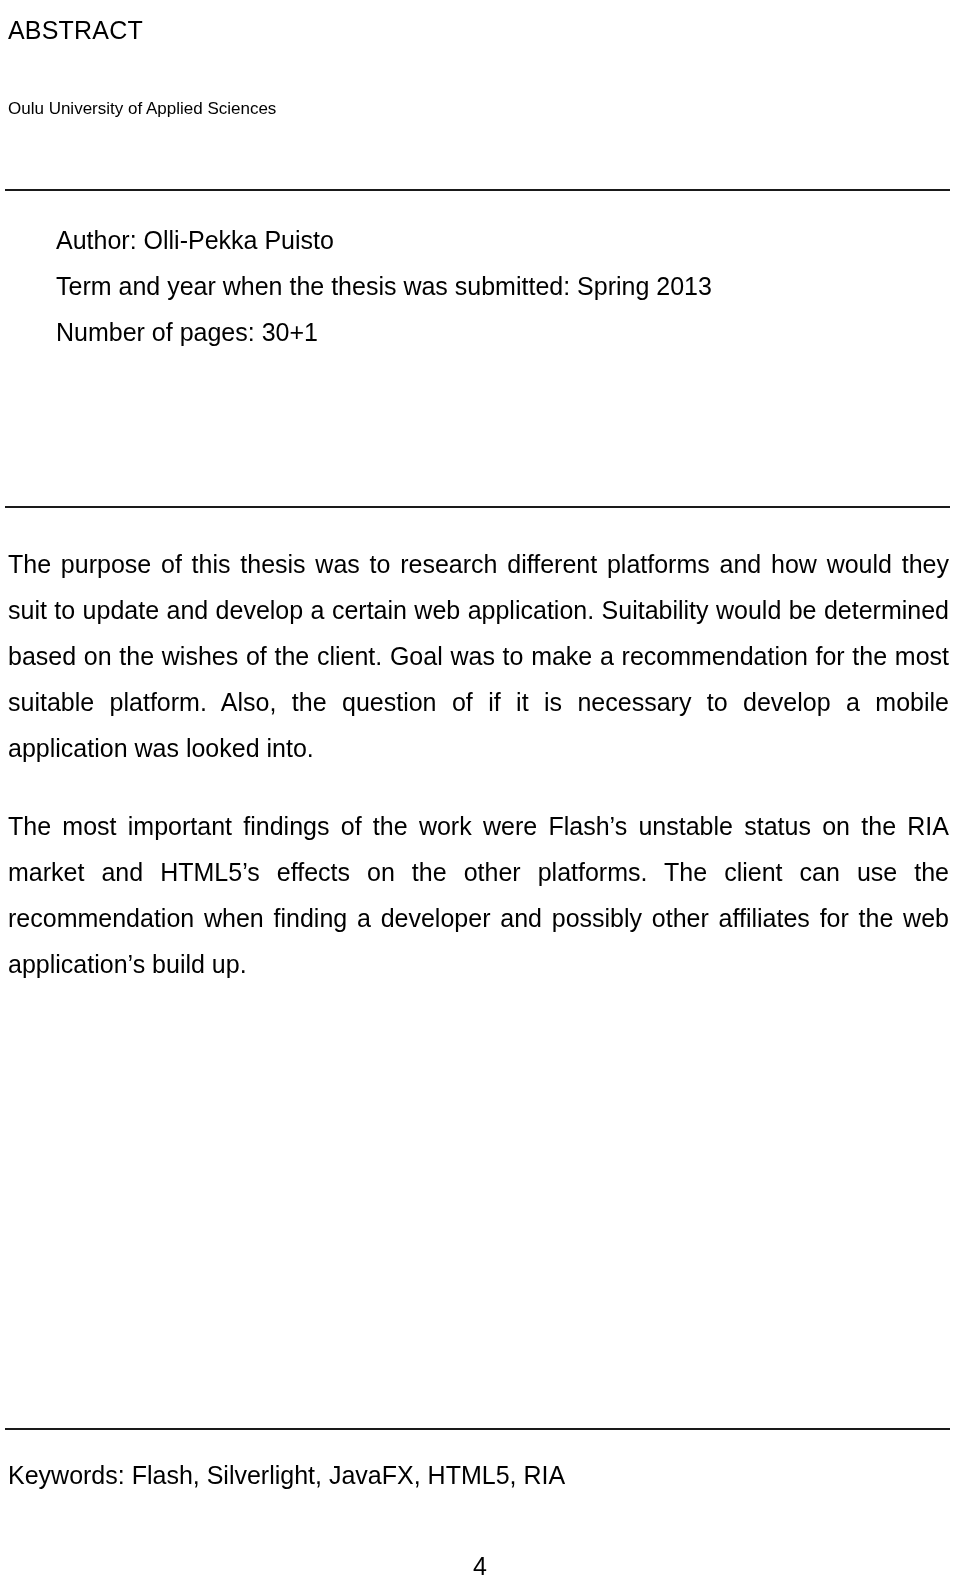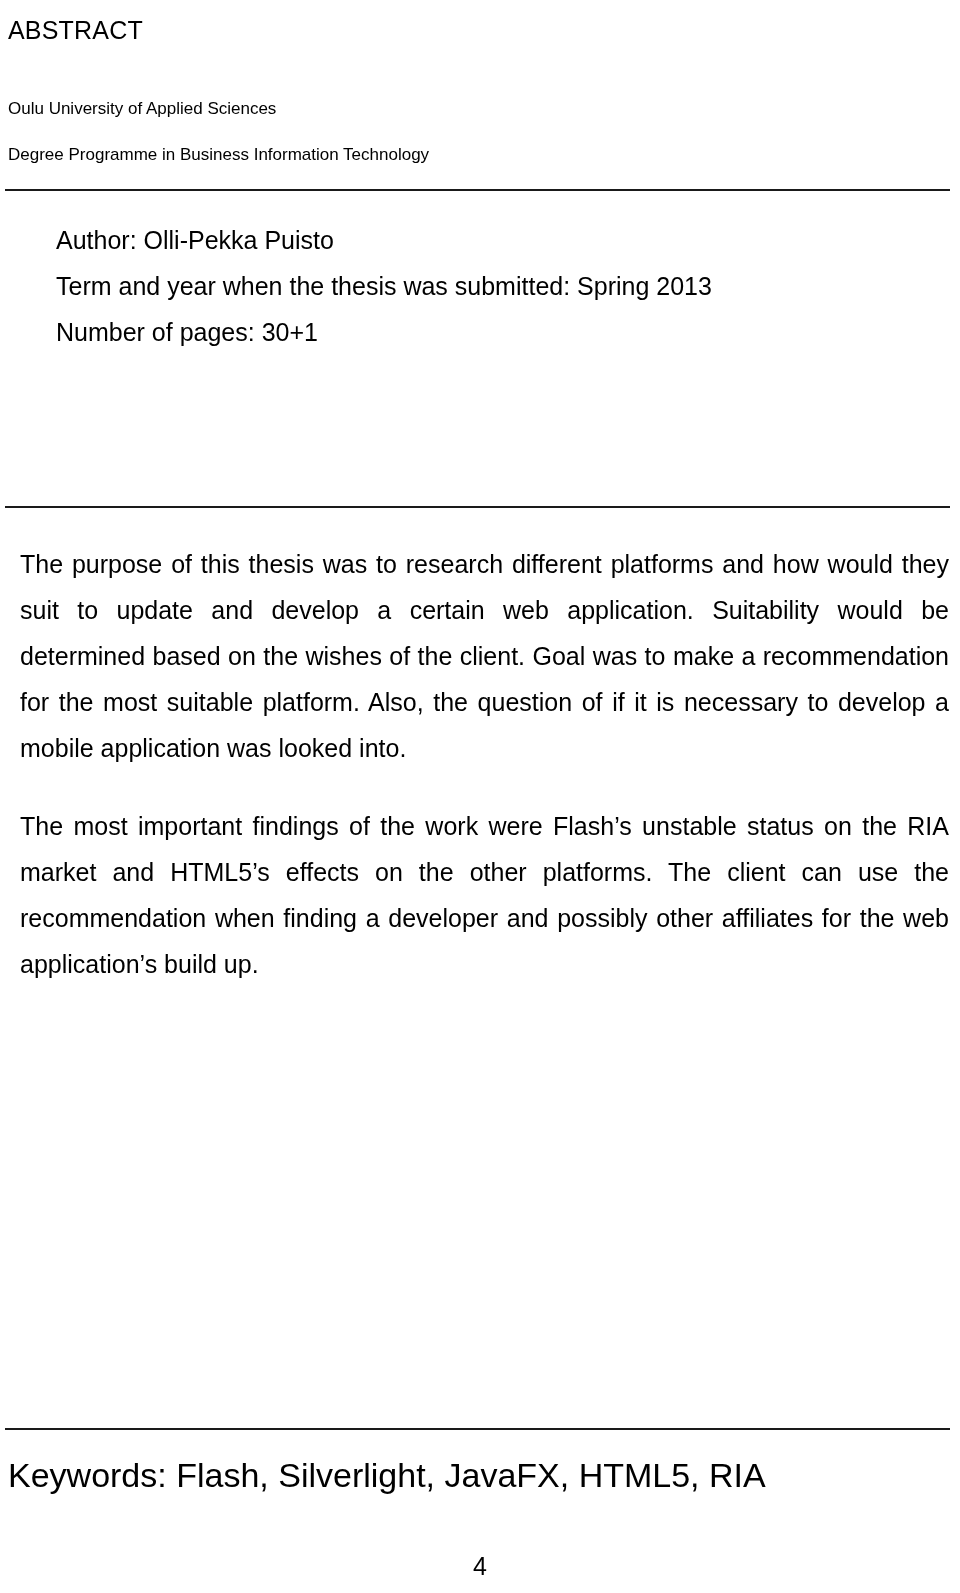--- a/index.html
+++ b/index.html
@@ -75,30 +75,30 @@
     position: absolute;
     left: 8px;
     top: 541px;
     width: 941px;
   }
   .body-para {
     font-size: 25px;
     line-height: 46px;
     text-align: justify;
     text-justify: inter-word;
-    margin: 0 0 32px 12px;
+    margin: 0 0 32px 0;
   }
   .body-para:last-child { margin-bottom: 0; }
 
   
   .keywords-line {
     position: absolute;
     left: 8px;
     top: 1458px;
-    font-size: 34px;
+    font-size: 25px;
     line-height: 34px;
     white-space: nowrap;
   }
 
   
   .page-number {
     position: absolute;
     left: 0;
     top: 1550px;
     width: 960px;
@@ -109,21 +109,20 @@
 </style>
 </head>
 <body>
 
 <div class="page">
 
   <div class="abstract-heading">ABSTRACT</div>
 
   <div class="institution-block">
     <div class="line">Oulu University of Applied Sciences</div>
-    <div class="line">Degree Programme in Business Information  Technology</div>
   </div>
 
   <div class="rule rule-1"></div>
 
   <div class="meta-block">
     <div class="line">Author: Olli-Pekka Puisto</div>
     <div class="line">Term and year when the thesis was submitted: Spring 2013</div>
     <div class="line">Number of pages: 30+1</div>
   </div>
 

